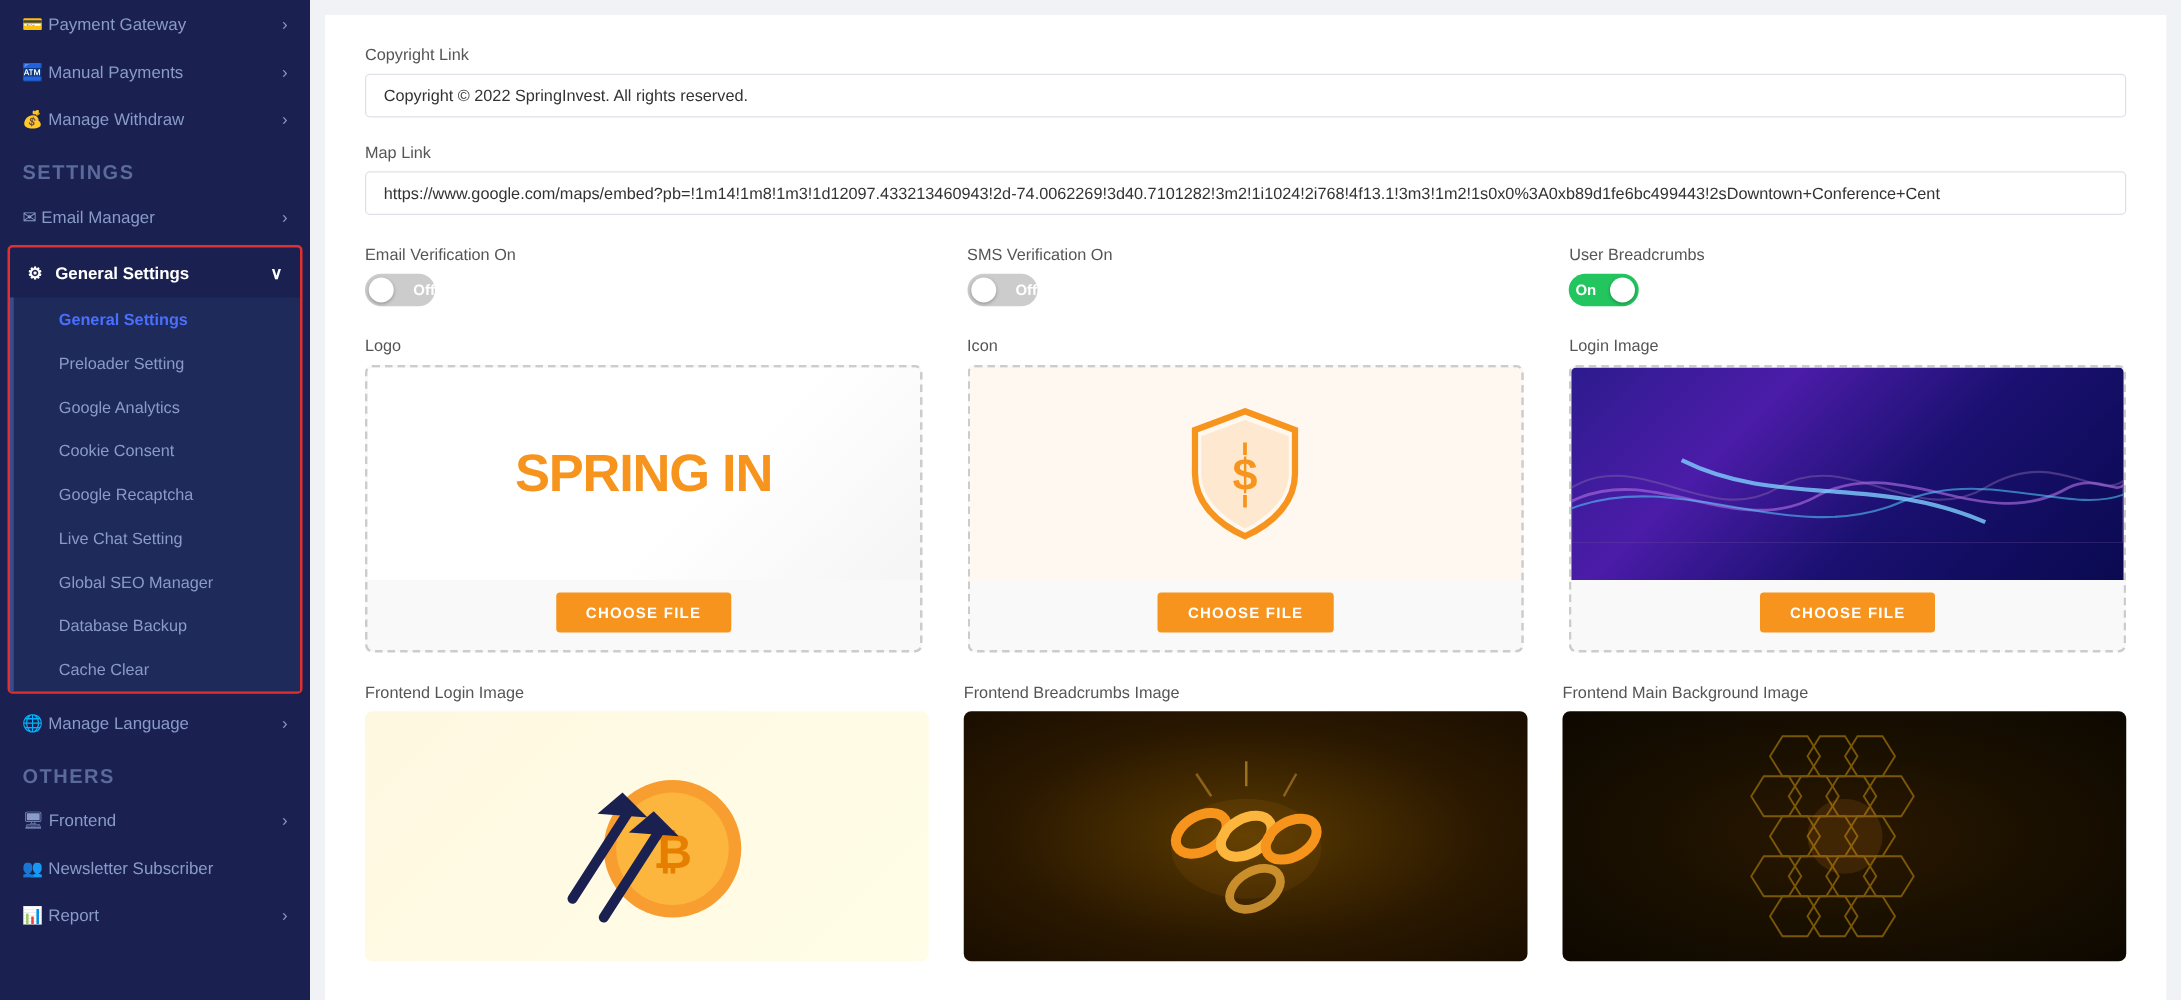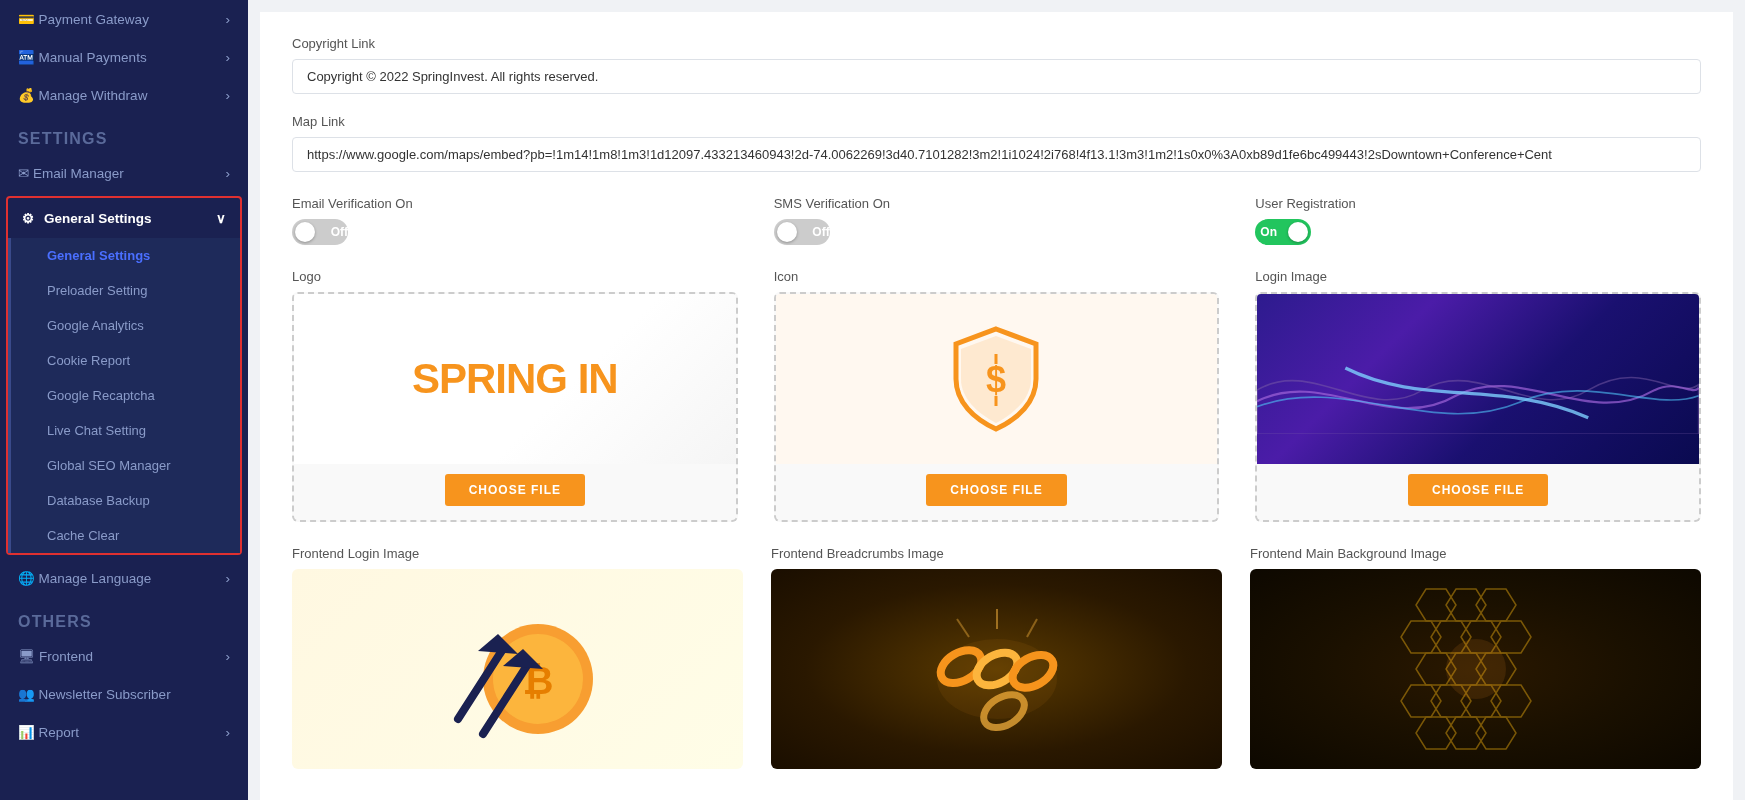--- a/index.html
+++ b/index.html
@@ -302,21 +302,21 @@
       <div class="submenu-item active">
         <span>General Settings</span>
       </div>
       <div class="submenu-item">
         <span>Preloader Setting</span>
       </div>
       <div class="submenu-item">
         <span>Google Analytics</span>
       </div>
       <div class="submenu-item">
-        <span>Cookie Report</span>
+        <span>Cookie Consent</span>
       </div>
       <div class="submenu-item">
         <span>Google Recaptcha</span>
       </div>
       <div class="submenu-item">
         <span>Live Chat Setting</span>
       </div>
       <div class="submenu-item">
         <span>Global SEO Manager</span>
       </div>
@@ -389,21 +389,21 @@
 
       <div>
         <div class="field-label">SMS Verification On</div>
         <div class="toggle off">
           <div class="toggle-knob"></div>
           <span class="toggle-label">Off</span>
         </div>
       </div>
 
       <div>
-        <div class="field-label">User Registration</div>
+        <div class="field-label">User Breadcrumbs</div>
         <div class="toggle on">
           <div class="toggle-knob"></div>
           <span class="toggle-label">On</span>
         </div>
       </div>
     </div>
 
     <div class="row-3col">
 
       <div>

